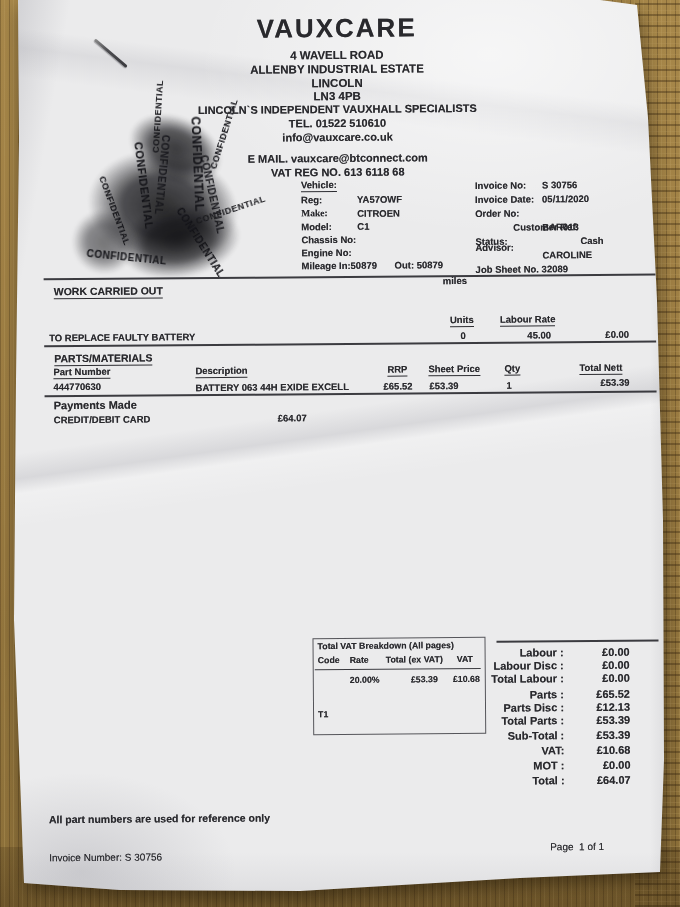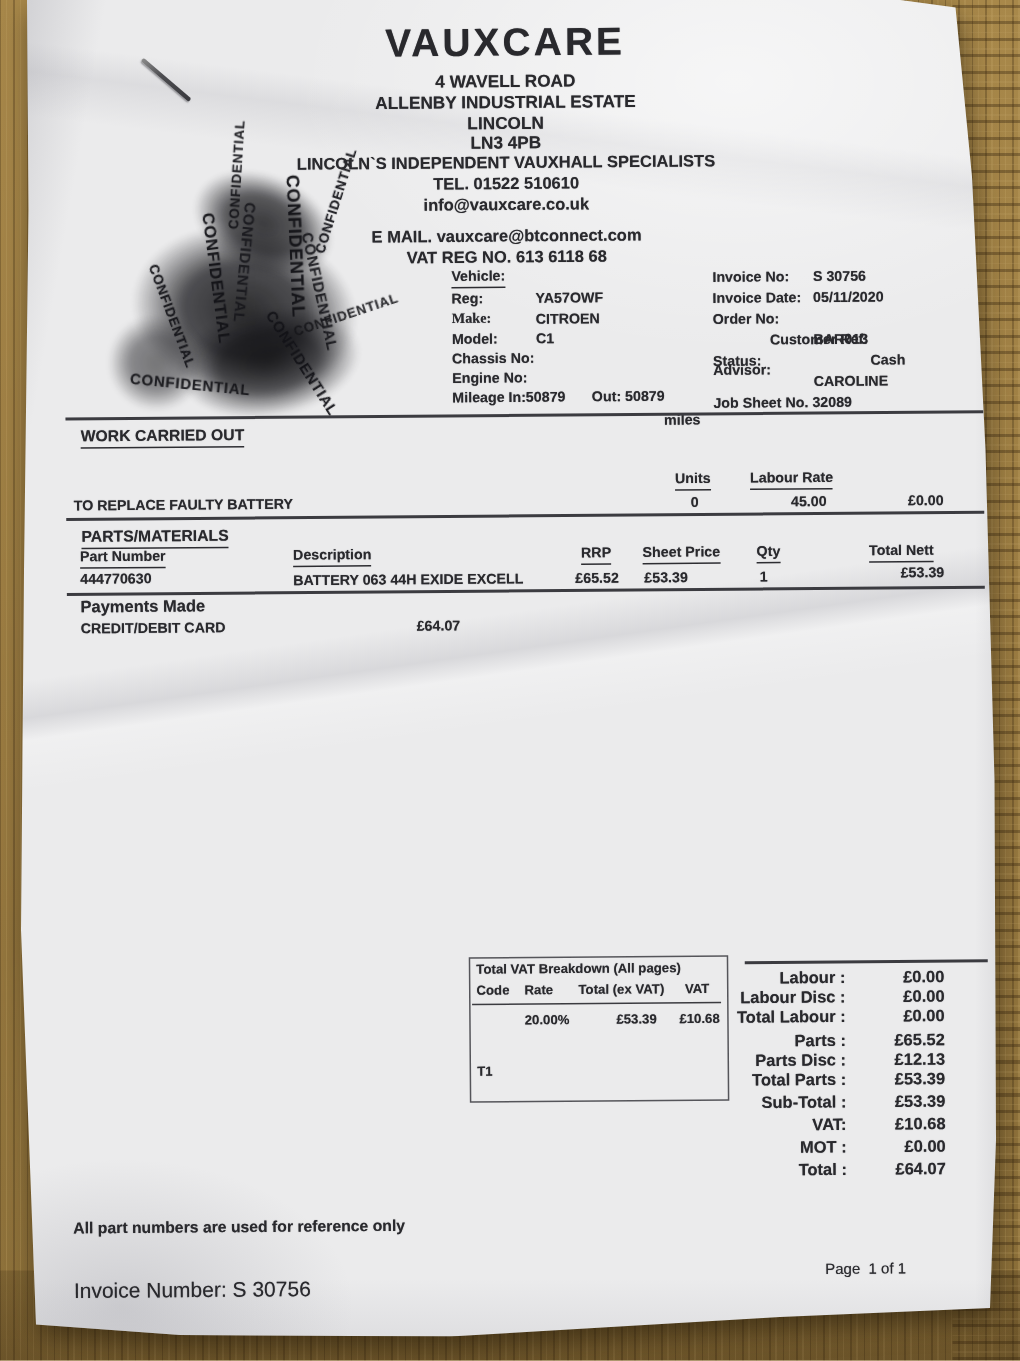--- a/index.html
+++ b/index.html
@@ -203,19 +203,19 @@
             <span class="tvalue" style="top:731px;">£53.39</span>
           <span class="tlabel" style="top:746px;">VAT:</span>
             <span class="tvalue" style="top:746px;">£10.68</span>
           <span class="tlabel" style="top:761px;">MOT :</span>
             <span class="tvalue" style="top:761px;">£0.00</span>
           <span class="tlabel" style="top:776px;">Total :</span>
             <span class="tvalue" style="top:776px;">£64.07</span>
         </div>
 
         <div class="abs t105" style="left:46px;top:811px;">All part numbers are used for reference only</div>
-        <div class="abs" style="left:46px;top:850px;font-size:14px;">Invoice Number: S 30756</div>
+        <div class="abs" style="left:46px;top:850px;font-size:10px;">Invoice Number: S 30756</div>
         <div class="abs" style="left:547px;top:843px;font-size:10px;white-space:pre;">Page  1 of 1</div>
 
       </div>
     </div>
   </div>
 </div>
 
 </body></html>

